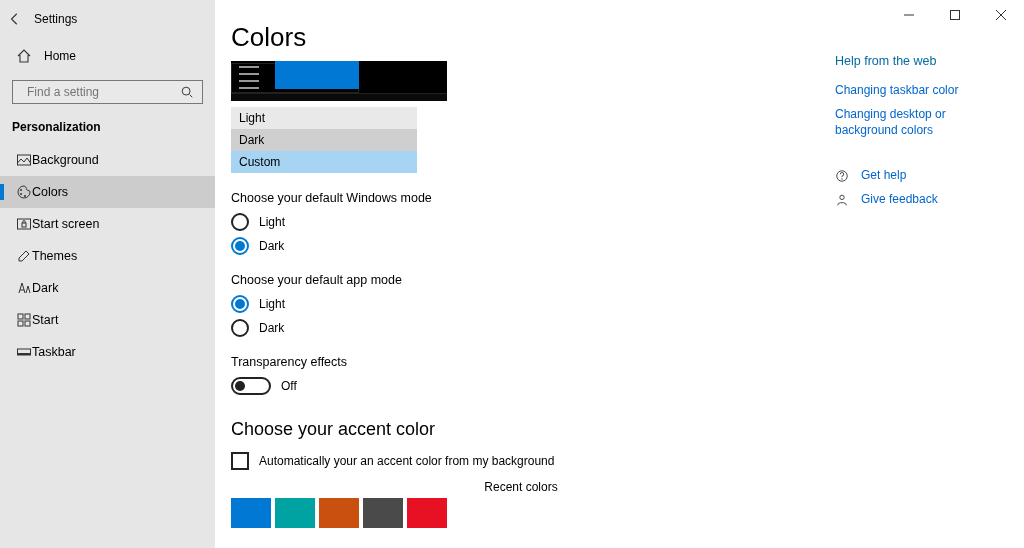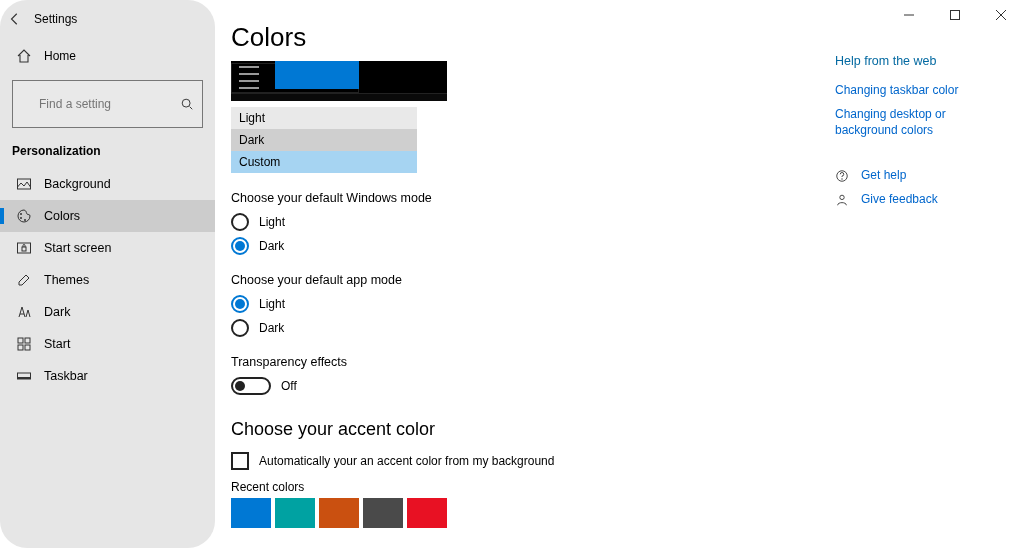--- a/index.html
+++ b/index.html
@@ -17,32 +17,32 @@
   html,body{margin:0;padding:0;height:100%;}
   body{
     font-family:"Segoe UI",Tahoma,Arial,sans-serif;
     font-size:12px;
     color:var(--text);
     background:var(--content);
     width:1024px;height:548px;overflow:hidden;
     display:flex;flex-direction:row;
   }
   
-  .sidebar{width:215px;flex:0 0 215px;background:var(--sidebar);display:flex;flex-direction:column;border-radius:27px;}
+  .sidebar{width:215px;flex:0 0 215px;background:var(--sidebar);display:flex;flex-direction:column;}
   .sb-header{display:flex;align-items:center;height:38px;padding:0 8px;gap:12px;}
   .ic{display:inline-flex;align-items:center;justify-content:center;}
   .ic svg{display:block;}
   .sb-title{font-size:12px;}
   .home-row{display:flex;align-items:center;gap:12px;padding:0 16px;height:36px;}
-  .search-wrap{margin:6px 12px 12px 12px;height:48px;border:1px solid #777;background:#e9e9e9;display:flex;align-items:center;padding:0 24px;position:relative;}
+  .search-wrap{margin:6px 12px 12px 12px;height:24px;border:1px solid #777;background:#e9e9e9;display:flex;align-items:center;padding:0 12px;position:relative;}
   .search-wrap input{flex:1;border:none;background:transparent;outline:none;font-size:12px;color:#555;}
   .search-wrap .search-ic{position:absolute;right:8px;top:50%;transform:translateY(-50%);}
   .sb-section-header{padding:4px 12px 10px 12px;font-weight:600;font-size:12px;}
   .nav{display:flex;flex-direction:column;}
-  .nav-item{display:flex;align-items:center;gap:12px;padding:0 16px;height:32px;cursor:default;position:relative;}
+  .nav-item{display:flex;align-items:center;padding:0 16px;height:32px;cursor:default;position:relative;}
   .nav-item .marker{position:absolute;left:0;top:8px;bottom:8px;width:4px;background:transparent;}
   .nav-item.active .marker{background:var(--accent);}
   .nav-item.active{background:var(--item-sel);}
   .nav-item .ic{width:16px;height:16px;}
   .nav-item span.label{font-size:12.5px;}
   
   .content{flex:1;display:flex;flex-direction:row;min-width:0;position:relative;}
   .main{flex:1;padding:8px 24px 0 16px;overflow:hidden;position:relative;min-width:0;max-width:620px;}
   h1{font-weight:400;font-size:26px;margin:14px 0 8px 0;}
   h2{font-weight:400;font-size:18px;margin:24px 0 12px 0;}
@@ -68,21 +68,21 @@
   
   .toggle-row{display:flex;align-items:center;gap:10px;margin-top:6px;}
   .toggle{width:40px;height:18px;border:2px solid #222;border-radius:10px;position:relative;}
   .toggle::after{content:"";position:absolute;width:10px;height:10px;border-radius:50%;background:#222;top:2px;left:2px;}
   
   .cb-row{display:flex;align-items:center;gap:10px;margin:6px 0 10px 0;}
   .cb{width:18px;height:18px;border:2px solid #222;}
   
   .swatches{display:flex;gap:4px;}
   .sw{width:40px;height:30px;}
-  .recent-label{font-size:12px;margin:10px 0 4px 0;}
+  .recent-label{font-size:12px;margin:10px 0 4px 0;text-align:center;}
   
   .right{width:180px;flex:0 0 180px;padding:54px 8px 0 0;font-size:12px;}
   .right h3{font-size:12.5px;font-weight:400;margin:0 0 14px 0;color:#0369a1;}
   .right a{color:var(--link);text-decoration:none;display:block;margin-bottom:8px;font-size:12px;line-height:1.35;}
   .support{margin-top:28px;}
   .support-row{display:flex;align-items:flex-end;gap:12px;margin-bottom:8px;}
   .support-row a{margin:0;}
   
   .chrome{position:absolute;top:0;right:0;display:flex;}
   .chrome .btn{width:46px;height:30px;display:flex;align-items:center;justify-content:center;}

